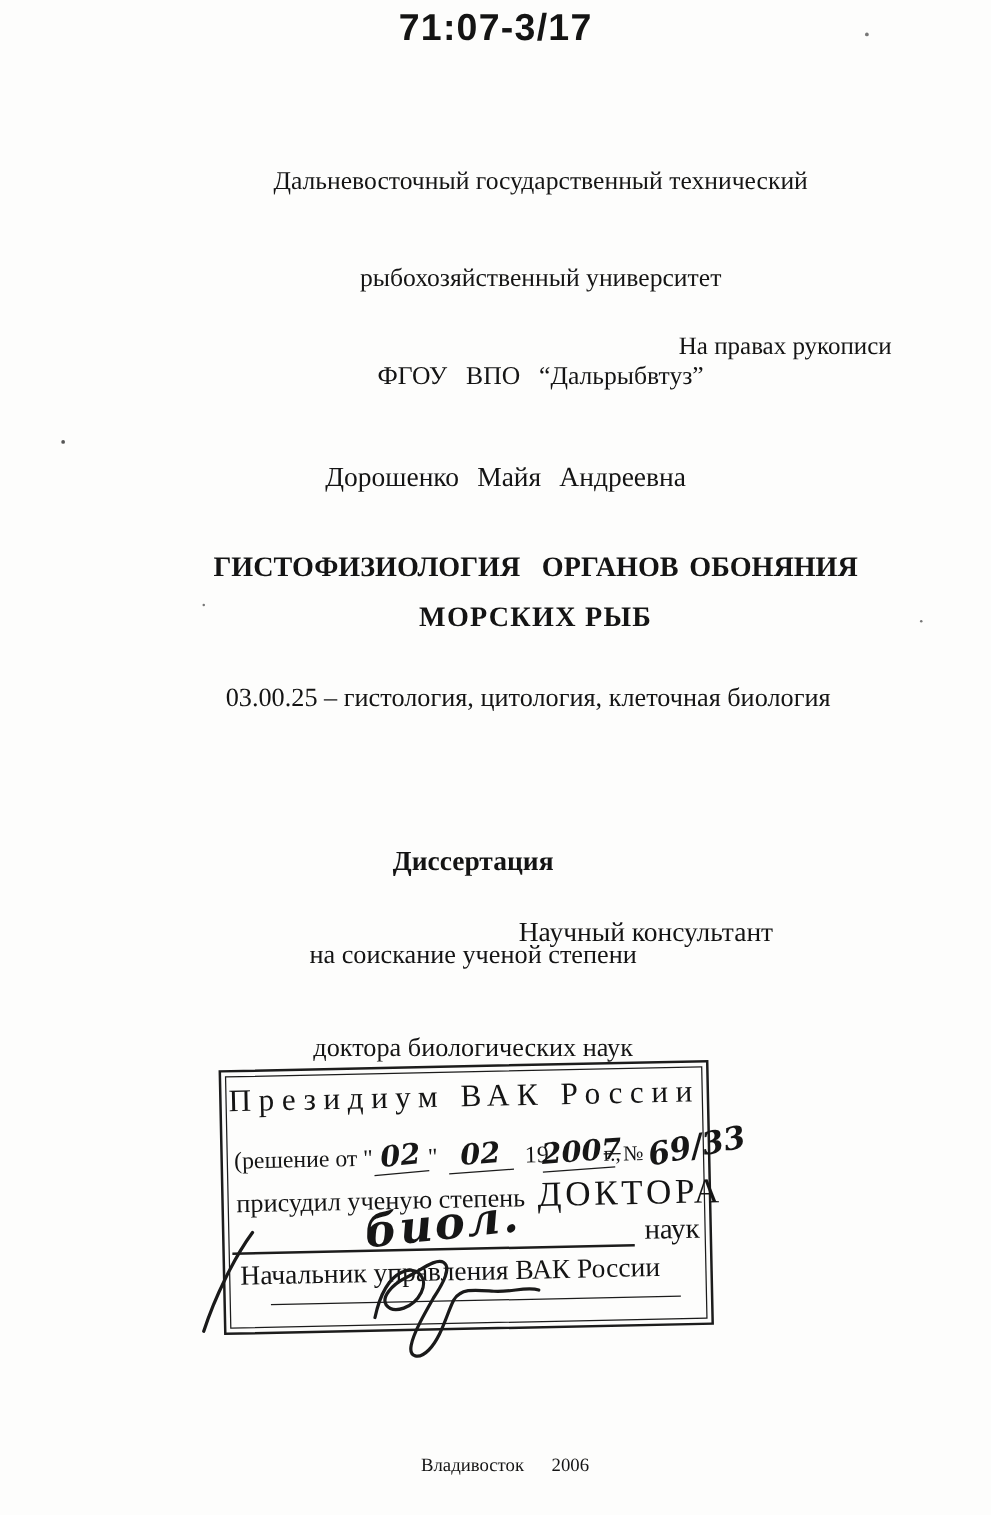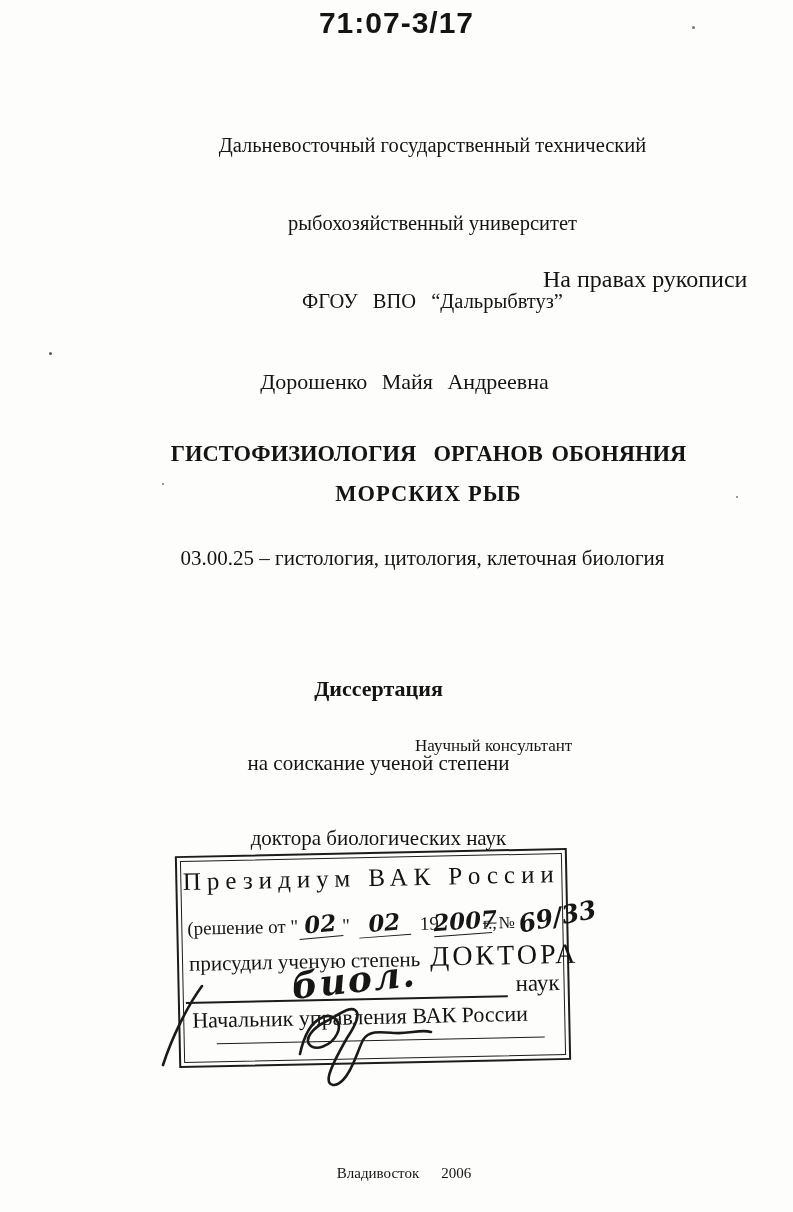--- a/index.html
+++ b/index.html
@@ -10,28 +10,28 @@
   }
   .abs { position:absolute; }
   .center-line { left:0; width:793px; text-align:center; white-space:pre; }
 
   .catalog {
     top:6px; font-family:"Liberation Sans", sans-serif;
     font-weight:bold; font-size:30px; letter-spacing:1px;
   }
   .univ { top:80px; left:36px; font-size:20.5px; line-height:26px; }
   .univ .l3 { word-spacing:10px; }
-  .note { top:266px; left:543px; font-size:24px; }
+  .note { top:266px; left:543px; font-size:20px; }
   .author { top:369px; left:8px; font-size:22px; word-spacing:9px; }
   .title1 { top:441px; left:32px; font-weight:bold; font-size:22.5px; word-spacing:3px; }
   .title2 { top:481px; left:32px; font-weight:bold; font-size:22.5px; letter-spacing:1px; }
   .spec { top:546px; left:26px; font-size:21px; }
   .diss { top:626px; left:-18px; font-size:21px; line-height:25px; }
   .diss .h { font-weight:bold; font-size:22px; }
-  .consult { top:733px; left:415px; font-size:17px; line-height:25.3px; white-space:nowrap; }
+  .consult { top:733px; left:415px; font-size:22px; line-height:25.3px; white-space:nowrap; }
   .footer { top:1148px; font-size:15px; }
   .footer .gap { display:inline-block; width:22px; }
 
   
   .stamp {
     position:absolute; left:177px; top:852px; width:388px; height:208px;
     border:2.5px solid #1c1c1c; transform:rotate(-1.2deg); transform-origin:center;
   }
   .stamp-inner {
     position:absolute; left:3px; top:3px; right:3px; bottom:3px;

